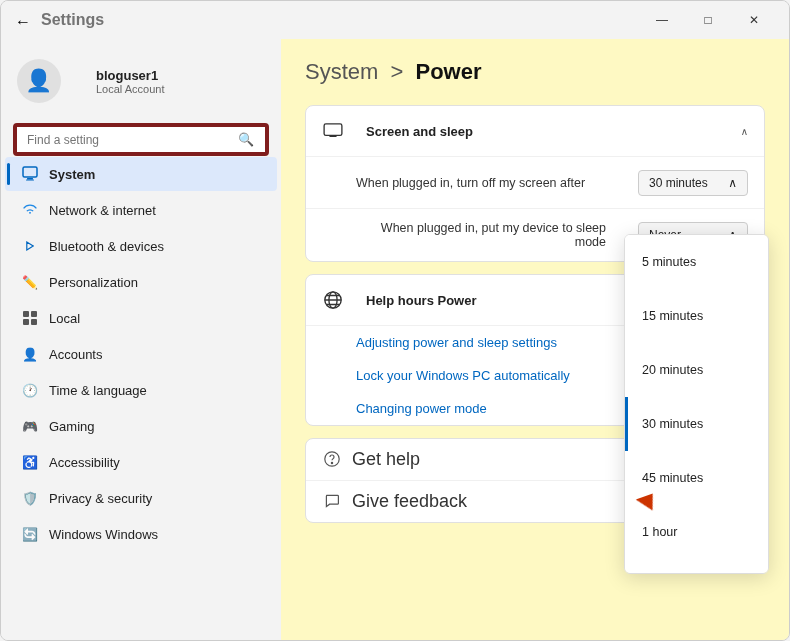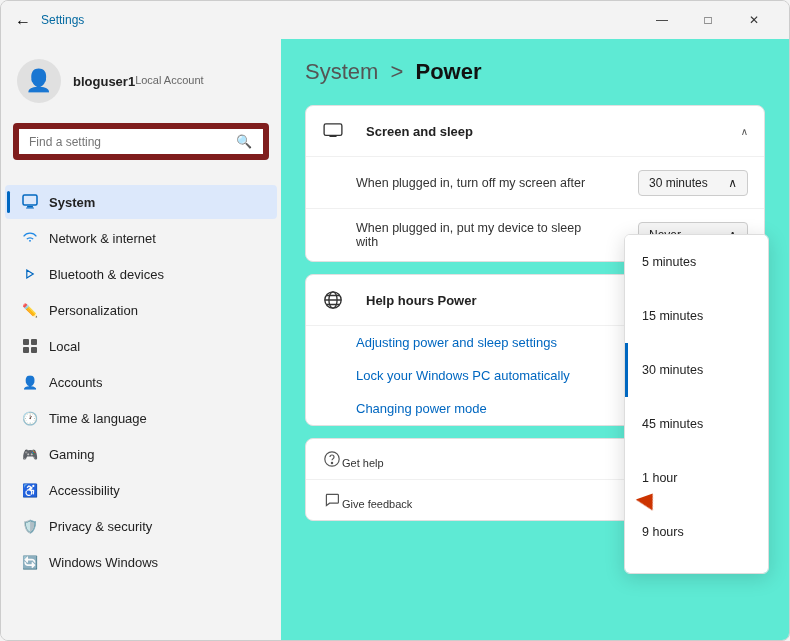--- a/index.html
+++ b/index.html
@@ -33,23 +33,24 @@
       gap: 8px;
       flex-shrink: 0;
     }
     .titlebar-icon {
       width: 20px; height: 20px;
       display: flex; align-items: center; justify-content: center;
       cursor: pointer;
       border-radius: 4px;
     }
     .titlebar-title {
-      font-size: 12px;
-      color: #0369a1;
+      font-size: 16px;
+      color: #737373;
       flex: 1;
+      font-weight: bold;
     }
     .window-controls {
       display: flex;
       gap: 0;
       margin-left: auto;
     }
     .wc-btn {
       width: 46px; height: 32px;
       display: flex; align-items: center; justify-content: center;
       cursor: pointer;
@@ -82,30 +83,30 @@
     }
     .avatar {
       width: 44px; height: 44px;
       border-radius: 50%;
       background: #e0e0e0;
       display: flex; align-items: center; justify-content: center;
       font-size: 22px;
       color: #555;
       flex-shrink: 0;
     }
-    .user-info { display: flex; flex-direction: row; }
+    .user-info { display: flex; flex-direction: column; margin-left: 23px; }
     .user-name { font-size: 13px; font-weight: 600; color: #222; }
     .user-sub { font-size: 11px; color: #666; }
 
     .search-box {
-      margin: 4px 12px 24px;
+      margin: 4px 12px 0;
       display: flex;
       align-items: center;
       background: white;
-      border: 6px solid #7f1d1d;
+      border: 4px solid #7f1d1d;
       border-radius: 4px;
       padding: 5px 10px;
       gap: 8px;
     }
     .search-box input {
       border: none; outline: none;
       font-size: 12px; flex: 1;
       background: transparent;
       color: #333;
     }
@@ -140,21 +141,21 @@
     }
     .nav-icon {
       width: 18px; height: 18px;
       display: flex; align-items: center; justify-content: center;
       flex-shrink: 0;
     }
 
     
     .main {
       flex: 1;
-      background: #5eead4;
+      background: #fef9c3;
       padding: 20px 24px;
       overflow-y: auto;
       position: relative;
     }
 
     .page-header {
       font-size: 22px;
       color: #333;
       margin-bottom: 20px;
     }
@@ -199,20 +200,21 @@
       margin-left: 10px;
     }
 
     .setting-row {
       display: flex;
       align-items: center;
       justify-content: space-between;
       padding: 12px 16px 12px 50px;
       border-bottom: 1px solid #f0f0f0;
       min-height: 52px;
+      text-align: right;
     }
     .setting-row:last-child { border-bottom: none; }
     .setting-label {
       font-size: 12.5px;
       color: #333;
       max-width: 250px;
     }
 
     .dropdown-trigger {
       display: flex;
@@ -240,24 +242,25 @@
 
     
     .help-section {
       background: white;
       border-radius: 8px;
       border: 1px solid #e0e0e0;
       margin-bottom: 12px;
     }
     .help-item {
       display: flex;
-      align-items: flex-end;
+      align-items: flex-start;
+      gap: 10px;
       padding: 10px 16px;
       cursor: pointer;
-      font-size: 11px;
+      font-size: 18px;
       color: #333;
       border-bottom: 1px solid #f0f0f0;
     }
     .help-item:last-child { border-bottom: none; }
     .help-icon {
       width: 20px; height: 20px;
       display: flex; align-items: center; justify-content: center;
       color: #555;
     }
 
@@ -443,21 +446,21 @@
 
         <div class="setting-row">
           <span class="setting-label">When plugged in, turn off my screen after</span>
           <div class="dropdown-trigger">
             <span>30 minutes</span>
             <span>∧</span>
           </div>
         </div>
 
         <div class="setting-row">
-          <span class="setting-label">When plugged in, put my device to sleep with</span>
+          <span class="setting-label">When plugged in, put my device to sleep mode</span>
           <div class="dropdown-trigger">
             <span>Never</span>
             <span>∧</span>
           </div>
         </div>
       </div>
 
       <div class="card">
         <div class="card-header">
           <div class="card-header-icon">
@@ -495,20 +498,21 @@
             </svg>
           </div>
           <span>Give feedback</span>
         </div>
       </div>
 
       <div class="dropdown-overlay">
 
       <div class="dropdown-item">5 minutes</div>
           <div class="dropdown-item">15 minutes</div>
+          <div class="dropdown-item">20 minutes</div>
           <div class="dropdown-item selected">30 minutes</div>
           <div class="dropdown-item">45 minutes</div>
           <div class="dropdown-item">1 hour</div>
           <div class="dropdown-item">9 hours</div>
           <div class="dropdown-item">3 hours</div>
           <div class="dropdown-item">4 hours</div>
           <div class="dropdown-item">5 hours</div>
         </div>
 
       <div class="cursor-arrow"></div>

